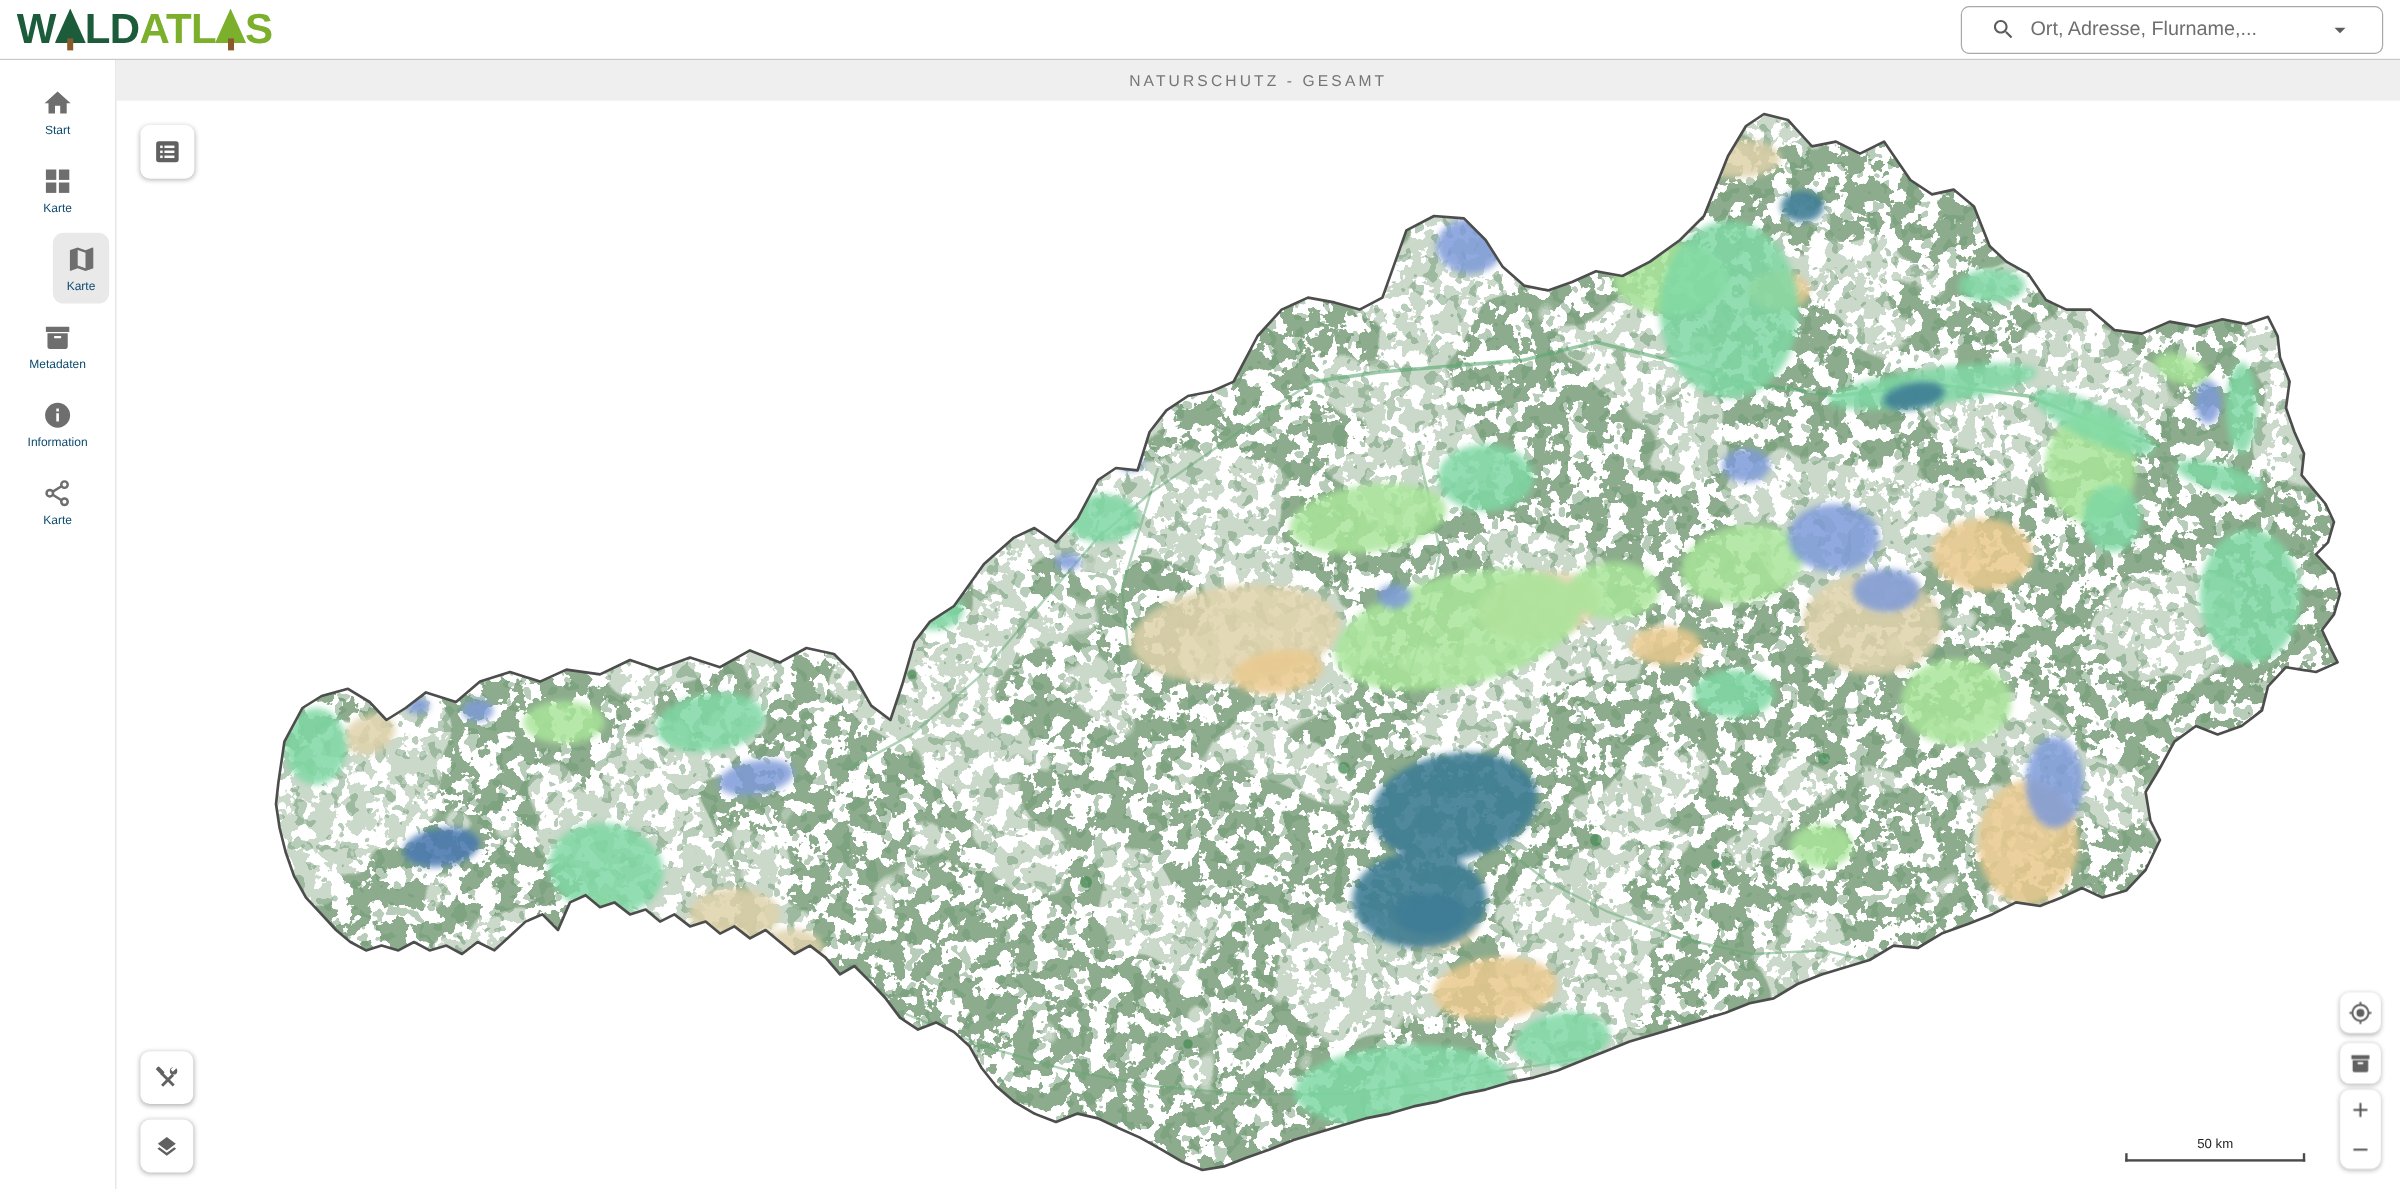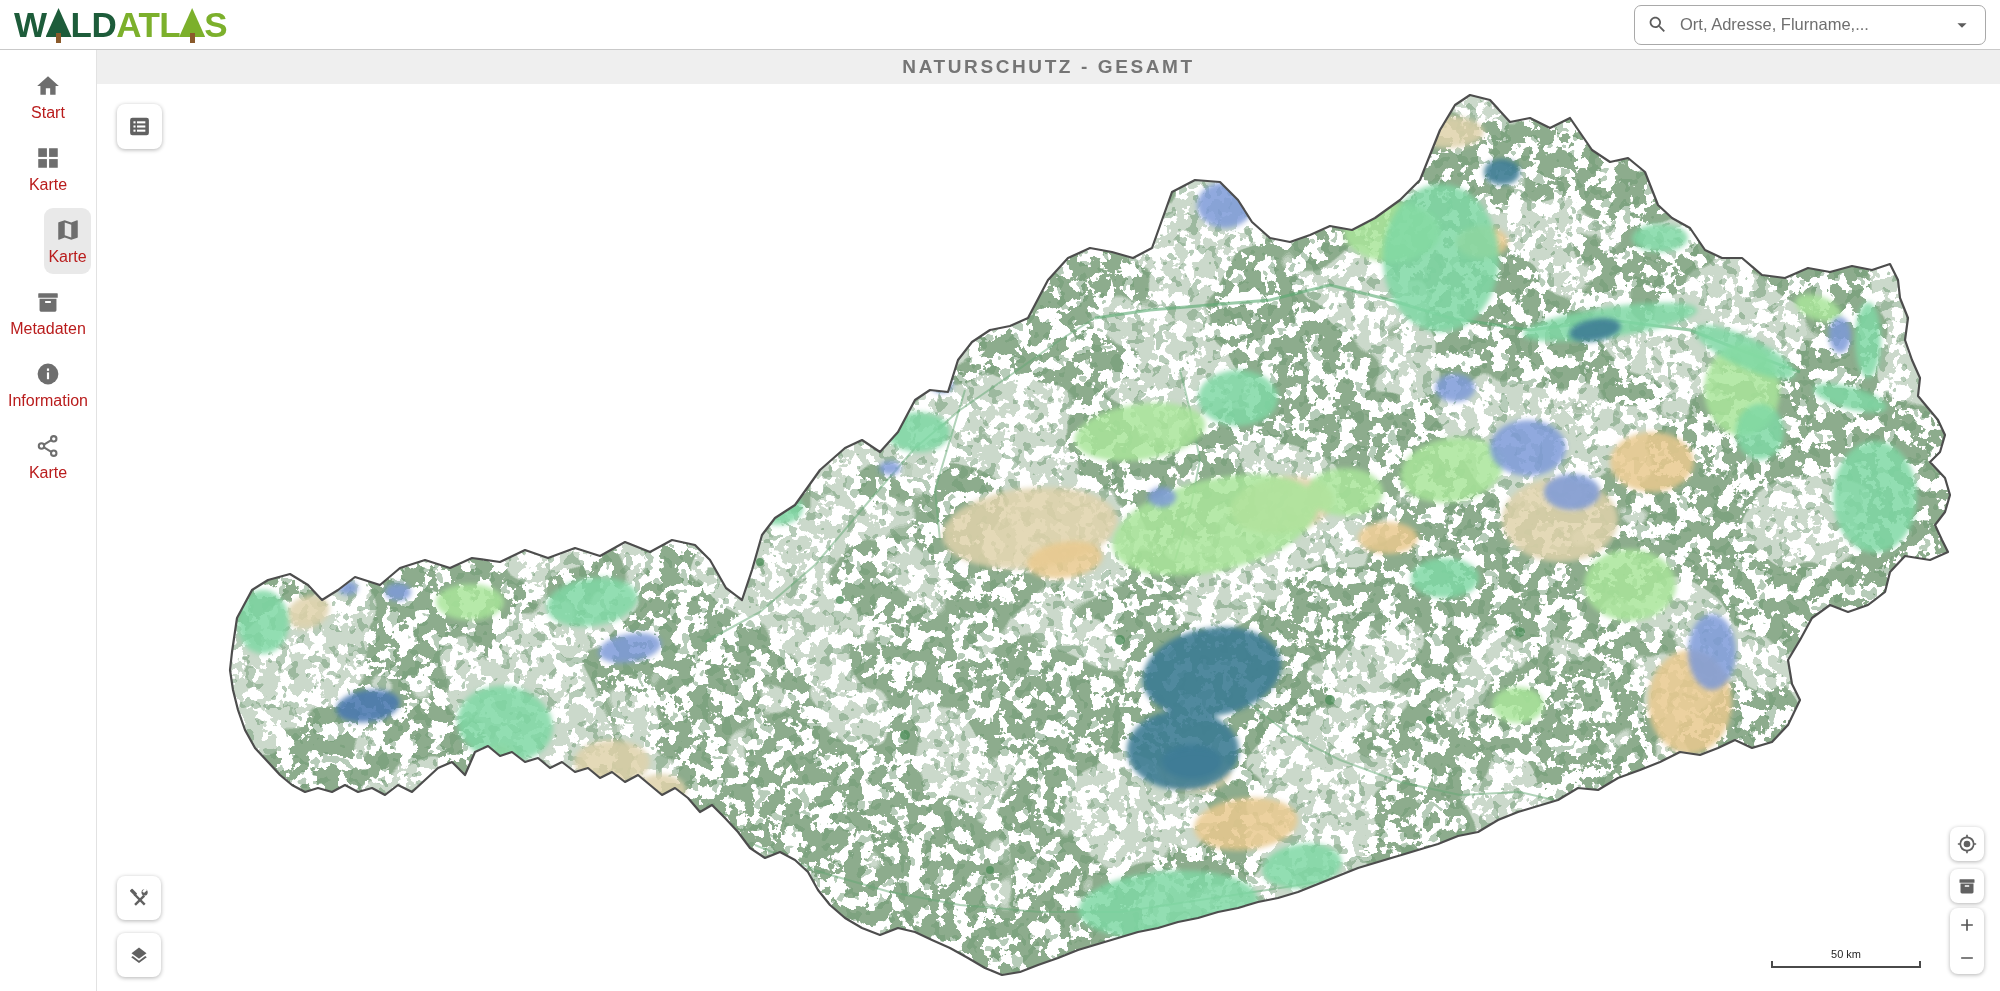--- a/index.html
+++ b/index.html
@@ -19,41 +19,41 @@
       justify-content:space-between;padding:0 14px;box-sizing:border-box;z-index:40;}
   .logo{display:flex;align-items:baseline;font-weight:800;font-size:35px;line-height:1;
       letter-spacing:-.5px;user-select:none;}
   .logo .dark{color:var(--brand-dark);} .logo .light{color:var(--brand-light);}
   .tree{position:relative;display:inline-block;width:26px;height:29px;margin:0 -1px;overflow:visible;}
   .tree .crown{position:absolute;left:0;top:0;width:26px;height:29px;
       clip-path:polygon(50% 0,100% 100%,0 100%);}
   .tree.dark-t .crown{background:var(--brand-dark);} .tree.light-t .crown{background:var(--brand-light);}
   .tree .trunk{position:absolute;left:10.5px;top:25px;width:5px;height:10px;background:var(--trunk-brown);}
   .searchbox{display:flex;align-items:center;gap:10px;width:352px;height:40px;background:#fff;
-      border:1px solid #a9a9a9;border-radius:7px;padding:0 12px;box-sizing:border-box;}
+      border:1px solid #a9a9a9;border-radius:7px;padding:0 24px;box-sizing:border-box;}
   .searchbox input{flex:1;border:none;outline:none;font-size:16.5px;color:#444;
       font-family:inherit;background:transparent;min-width:0;}
   .searchbox input::placeholder{color:#6f6f6f;opacity:1;}
   .ic{display:block;}
   .searchbox .ic{width:21px;height:21px;color:#5c5c5c;flex:none;}
   .searchbox .caret{width:22px;height:22px;color:#5c5c5c;flex:none;cursor:pointer;}
 
   
   .sidebar{position:absolute;top:50px;left:0;bottom:0;width:97px;background:#fff;
       border-right:1px solid #e2e2e2;box-sizing:border-box;padding-top:14px;z-index:30;}
   .nav-item{display:flex;flex-direction:column;align-items:center;gap:5px;
       padding:9px 0 8px;margin:0 5px 6px;border-radius:9px;cursor:pointer;color:var(--icon-gray);}
   .nav-item .ic{width:26px;height:26px;}
-  .nav-item .lbl{font-size:16px;color:#b91c1c;}
+  .nav-item .lbl{font-size:10px;color:#0c4a6e;}
   .nav-item.active{background:#e9e9e9;margin-left:44px;}
 
   
   .map-region{position:absolute;left:97px;top:50px;right:0;bottom:0;background:#fff;}
   .map-titlebar{height:34px;background:#efefef;display:flex;align-items:center;justify-content:center;}
-  .map-titlebar .t{font-size:19px;font-weight:700;letter-spacing:2.6px;color:var(--title-gray);}
+  .map-titlebar .t{font-size:13px;font-weight:400;letter-spacing:2.6px;color:var(--title-gray);}
   .map-canvas{position:absolute;left:0;top:34px;right:0;bottom:0;background:#fff;overflow:hidden;}
   #map-svg{position:absolute;left:0;top:0;width:1903px;height:907px;}
 
   
   .fill-forest{fill:var(--forest-green);}
   .g-mint ellipse{fill:var(--protected-mint);} .g-lgreen ellipse{fill:var(--protected-light-green);}
   .g-tan ellipse{fill:var(--protected-tan);} .g-orange ellipse{fill:var(--protected-orange);}
   .g-blue ellipse{fill:var(--protected-blue);} .g-steel ellipse{fill:var(--protected-steel-blue);}
   .g-teal ellipse{fill:var(--protected-teal);}
   .rivers path{fill:none;stroke:#63a773;stroke-width:2;opacity:.5;}

